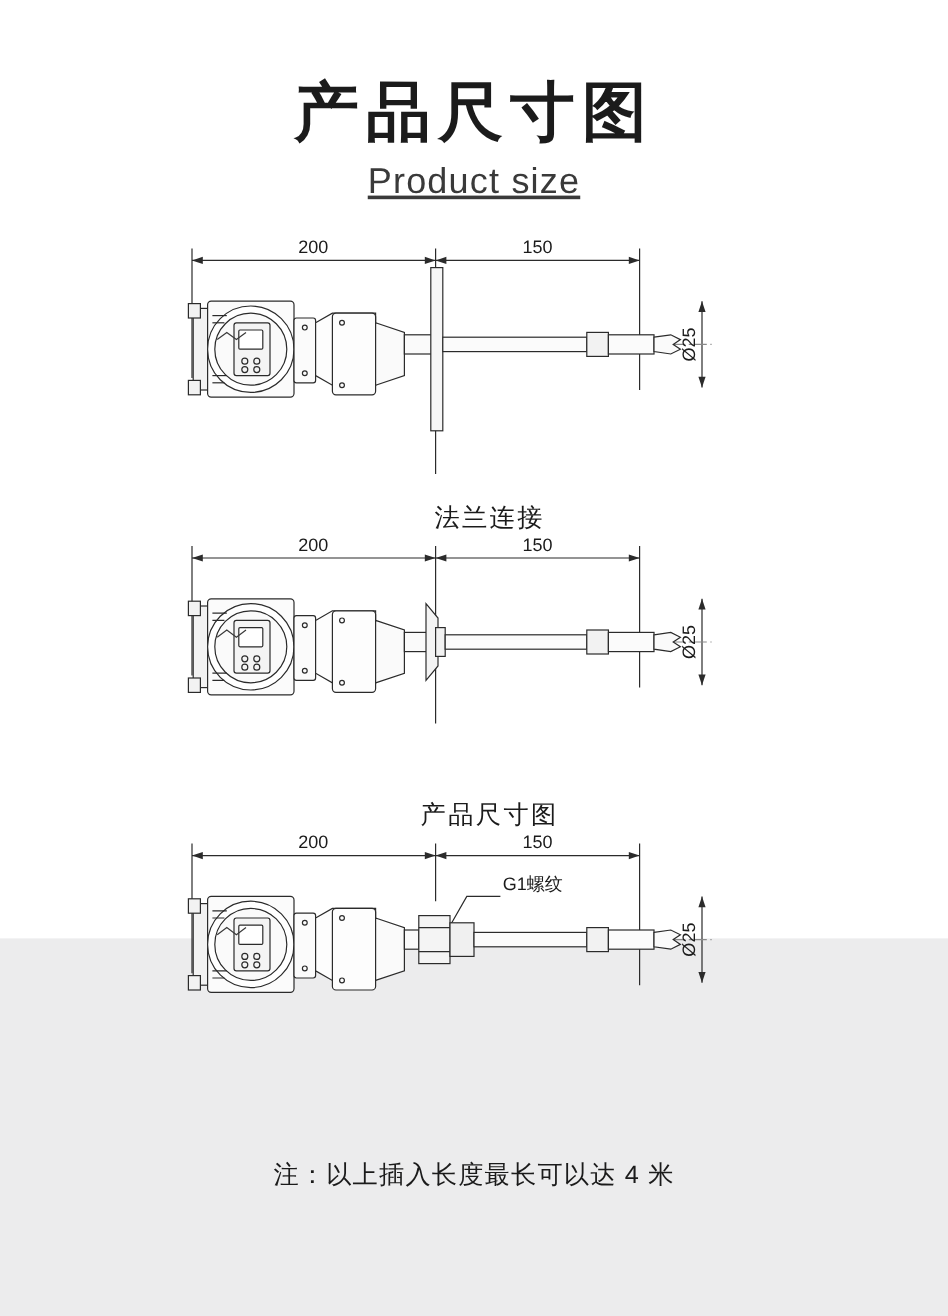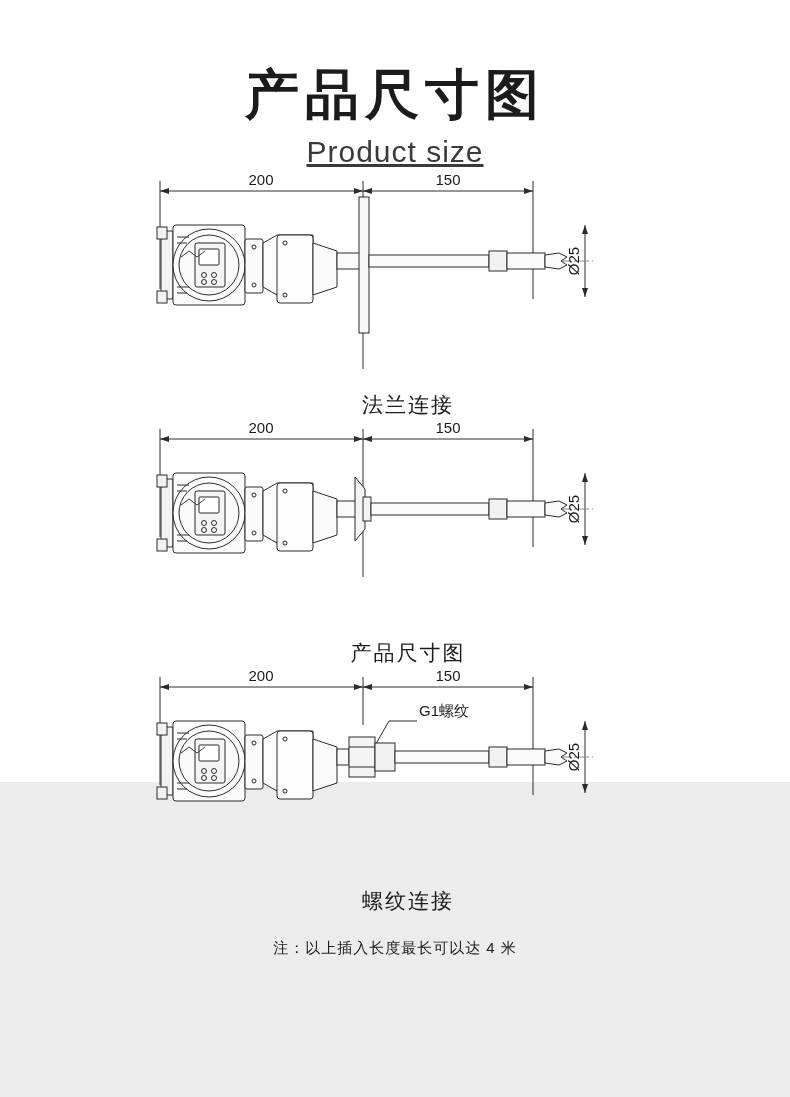--- a/index.html
+++ b/index.html
@@ -36,41 +36,42 @@
     text-align: center;
     font-size: 30px;
     color: #3a3a3a;
     margin: 8px 0 0 0;
     font-weight: normal;
     letter-spacing: 1px;
     text-decoration: underline;
   }
   .diagrams {
     position: relative;
+    margin-top: 26px;
   }
   .figure {
     position: relative;
     width: 790px;
     height: 248px;
   }
   .figure svg {
     display: block;
     margin: 0 auto;
   }
   .caption {
     text-align: center;
     font-size: 21px;
     color: #1b1b1b;
     margin-top: -8px;
     letter-spacing: 2px;
     padding-left: 26px;
   }
   .footnote {
     text-align: center;
-    font-size: 15px;
+    font-size: 21px;
     color: #1b1b1b;
     margin-top: 26px;
     letter-spacing: 1px;
   }
   text {
     font-family: "Liberation Sans", sans-serif;
     fill: #1b1b1b;
   }
   .dim-text { font-size: 15px; }
   .lbl-text { font-size: 15px; }
@@ -270,19 +271,18 @@
           <rect x="240" y="86" width="94" height="12" fill="#fbfbfb"></rect>
           <rect x="334" y="82" width="18" height="20" fill="#f2f2f2"></rect>
           <rect x="352" y="84" width="38" height="16" fill="#fbfbfb"></rect>
           <path d="M390,86 l14,-2 l8,4 l-6,4 l6,4 l-8,4 l-14,-2 z" fill="#fafafa"></path>
         </g>
         <text class="dim-text" x="106" y="16" text-anchor="middle">200</text>
         <text class="dim-text" x="293" y="16" text-anchor="middle">150</text>
         <text class="lbl-text" x="264" y="51" text-anchor="start">G1螺纹</text>
         <text class="dim-text" x="424" y="92" text-anchor="middle" transform="rotate(-90 424 92)">Ø25</text>
       </svg>
-      <div class="caption">螺纹连接</div>
     </div>
 
   </div>
 
   <div class="footnote">注：以上插入长度最长可以达 4 米</div>
 </div>
 
 </body></html>

